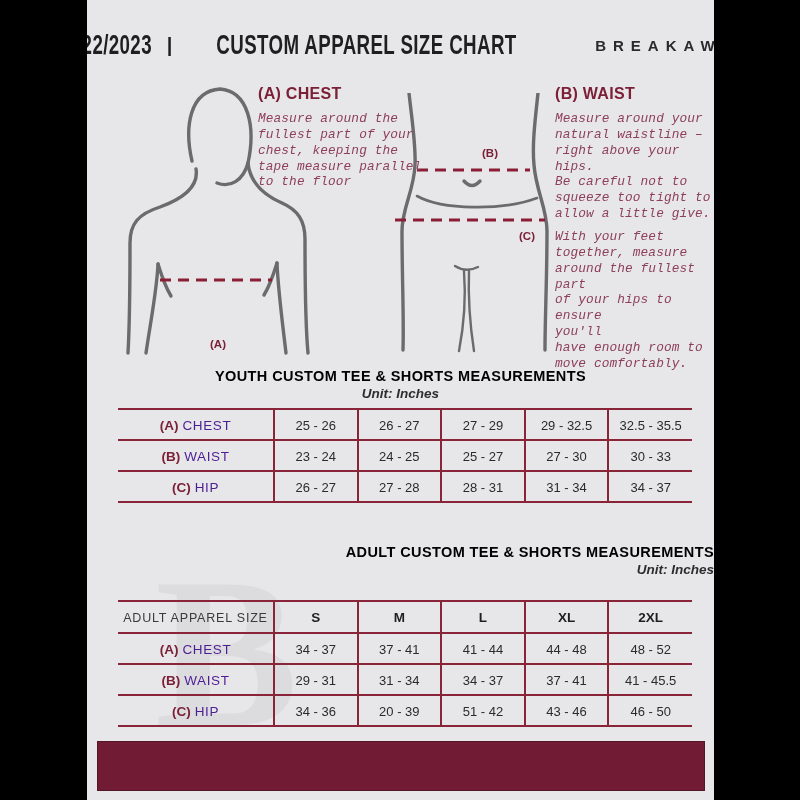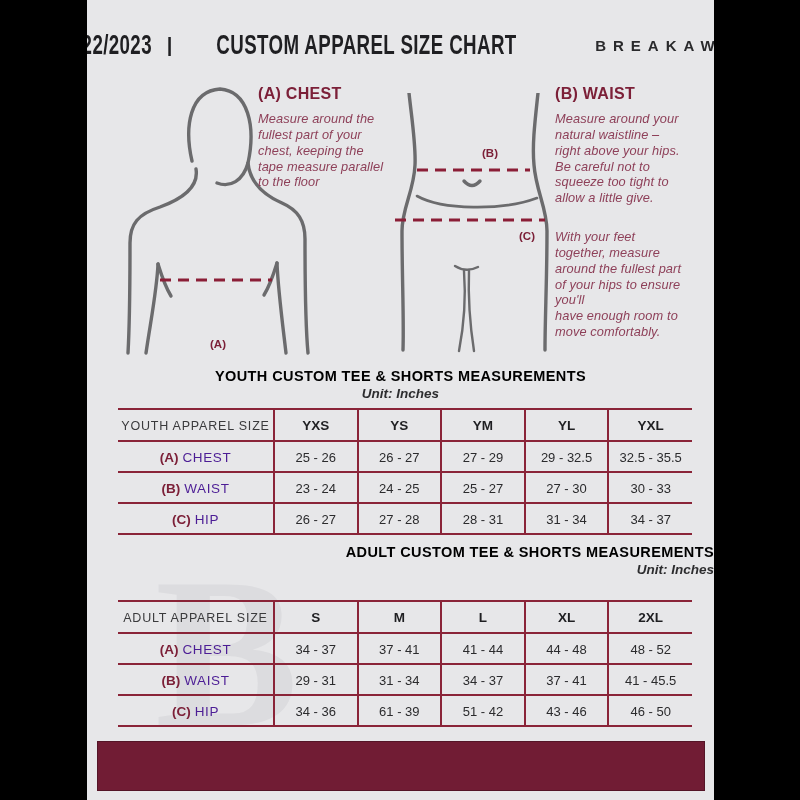--- a/index.html
+++ b/index.html
@@ -33,21 +33,21 @@
 
   
   .guide{position:absolute;top:75px;left:0;width:627px;height:292px;z-index:1;}
   .body-svg{position:absolute;}
   .svg-upper{left:35px;top:6px;}
   .svg-lower{left:300px;top:18px;}
   .guide-block{position:absolute;}
   .guide-heading{font-size:16px;font-weight:bold;color:#7c2038;letter-spacing:0.3px;}
   .guide-body{
     margin-top:8px;font-size:12.8px;font-style:italic;color:#8e4059;
-    line-height:1.24;white-space:pre-line;letter-spacing:0.1px;
+    line-height:1.24;white-space:pre-line;letter-spacing:0.1px;font-family:Liberation Mono, monospace;
   }
   .gb-chest{left:171px;top:10px;width:170px;}
   .gb-waist{left:468px;top:10px;width:160px;}
   .gb-hips{left:468px;top:146px;width:160px;}
   .marker{
     position:absolute;width:40px;text-align:center;
     font-size:11.5px;font-weight:bold;color:#7c2038;
   }
   .marker-a{left:111px;top:263px;}
   .marker-b{left:383px;top:72px;}
@@ -181,28 +181,20 @@
 move comfortably.</div>
     </div>
   </div>
 
   <div class="section-head youth">
     <div class="tbl-title">YOUTH CUSTOM TEE &amp; SHORTS MEASUREMENTS</div>
     <div class="tbl-unit">Unit: Inches</div>
   </div>
   <table class="size youth">
     <tbody>
-        <tr class="head">
-      <td class="col-label"><span class="apparel-size-hd">YOUTH APPAREL SIZE</span></td>
-      <td><span class="size-hd">YXS</span></td>
-      <td><span class="size-hd">YS</span></td>
-      <td><span class="size-hd">YM</span></td>
-      <td><span class="size-hd">YL</span></td>
-      <td><span class="size-hd">YXL</span></td>
-    </tr>
     <tr class="row">
       <td class="col-label">
         <span class="row-key">(A)</span><span class="row-name">CHEST</span>
       </td>
       <td><span class="cell-val">25 - 26</span></td>
       <td><span class="cell-val">26 - 27</span></td>
       <td><span class="cell-val">27 - 29</span></td>
       <td><span class="cell-val">29 - 32.5</span></td>
       <td><span class="cell-val">32.5 - 35.5</span></td>
     </tr>
@@ -261,21 +253,21 @@
       <td><span class="cell-val">31 - 34</span></td>
       <td><span class="cell-val">34 - 37</span></td>
       <td><span class="cell-val">37 - 41</span></td>
       <td><span class="cell-val">41 - 45.5</span></td>
     </tr>
     <tr class="row">
       <td class="col-label">
         <span class="row-key">(C)</span><span class="row-name">HIP</span>
       </td>
       <td><span class="cell-val">34 - 36</span></td>
-      <td><span class="cell-val">61 - 39</span></td>
+      <td><span class="cell-val">20 - 39</span></td>
       <td><span class="cell-val">51 - 42</span></td>
       <td><span class="cell-val">43 - 46</span></td>
       <td><span class="cell-val">46 - 50</span></td>
     </tr>
   </tbody>
     </table>
 
   <div class="footer-bar"></div>
 </div>
 

